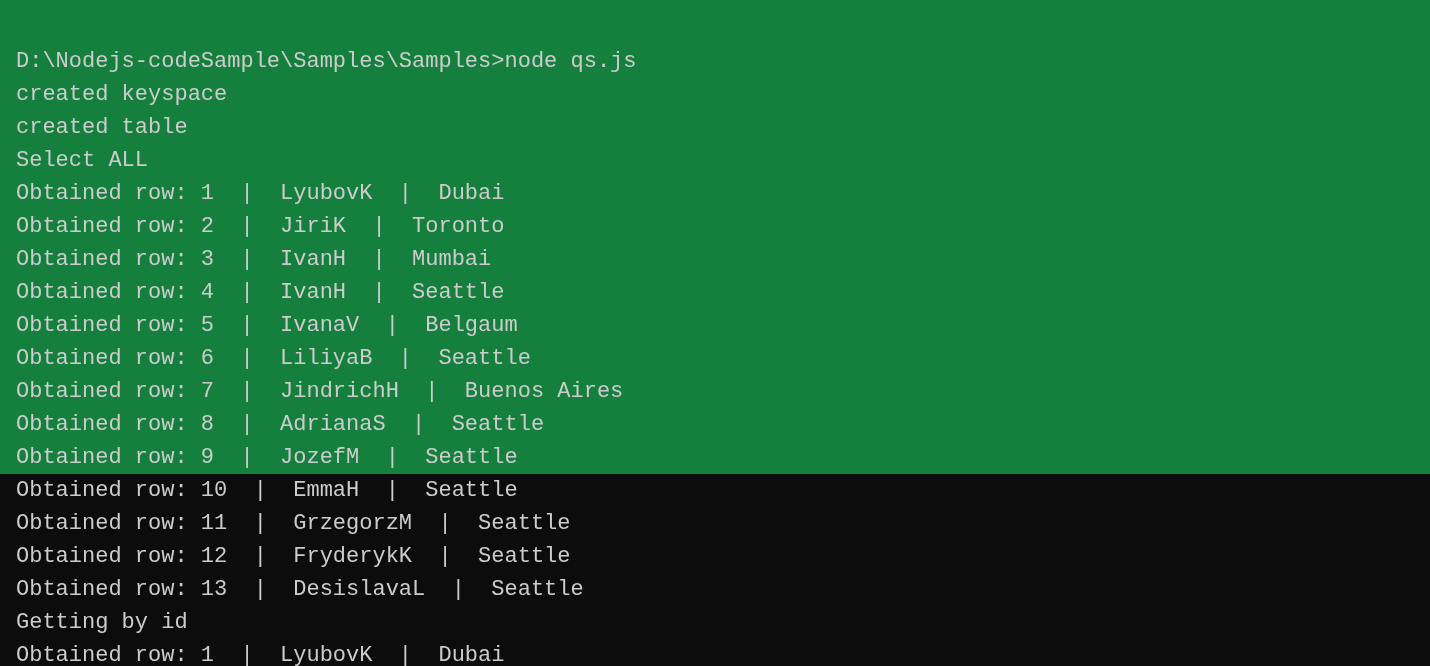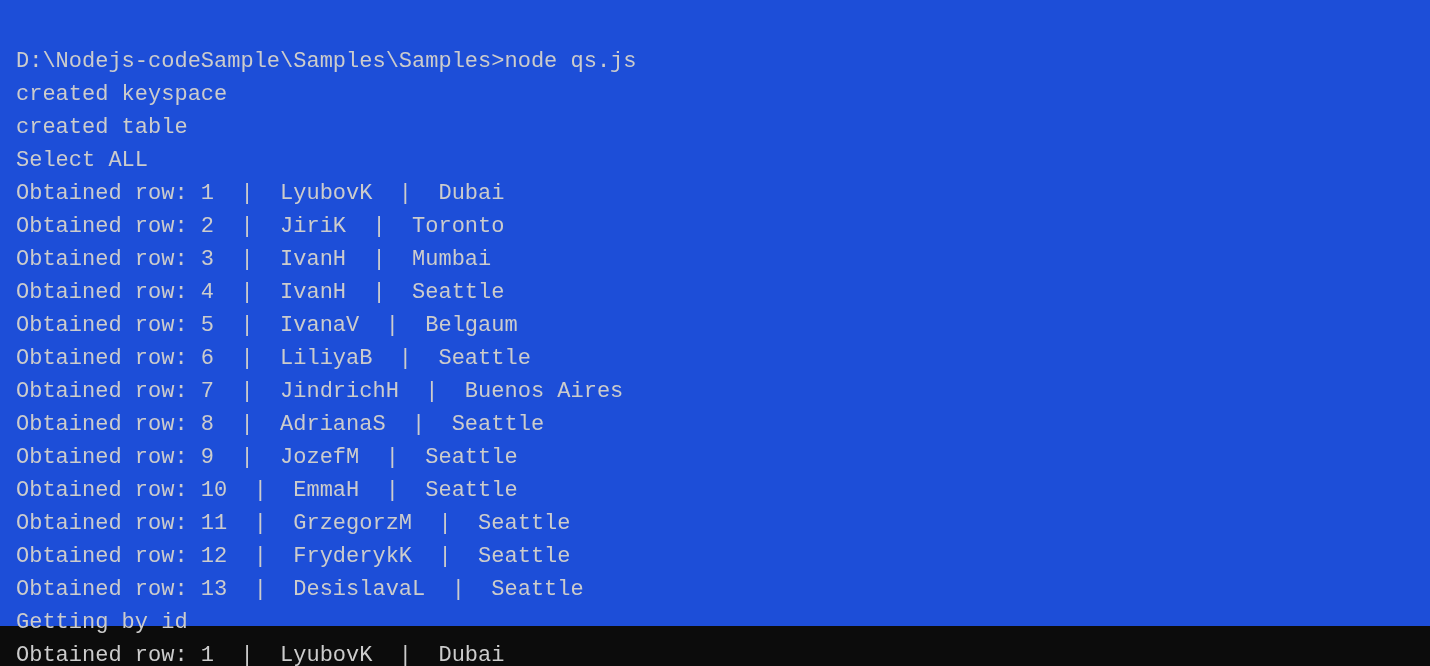--- a/index.html
+++ b/index.html
@@ -12,23 +12,23 @@
       background-color: #0c0c0c;
       width: 1430px;
       height: 666px;
       overflow: hidden;
       display: flex;
       align-items: flex-start;
       justify-content: flex-start;
     }
 
     .terminal {
-      background-color: #1d4ed8;
+      background-color: #15803d;
       width: 1430px;
-      height: 626px;
+      height: 474px;
       padding: 12px 16px;
       font-family: 'Courier New', Courier, monospace;
       font-size: 22px;
       line-height: 1.5;
       color: #cccccc;
       white-space: pre;
     }
 
     .line {
       display: block;

